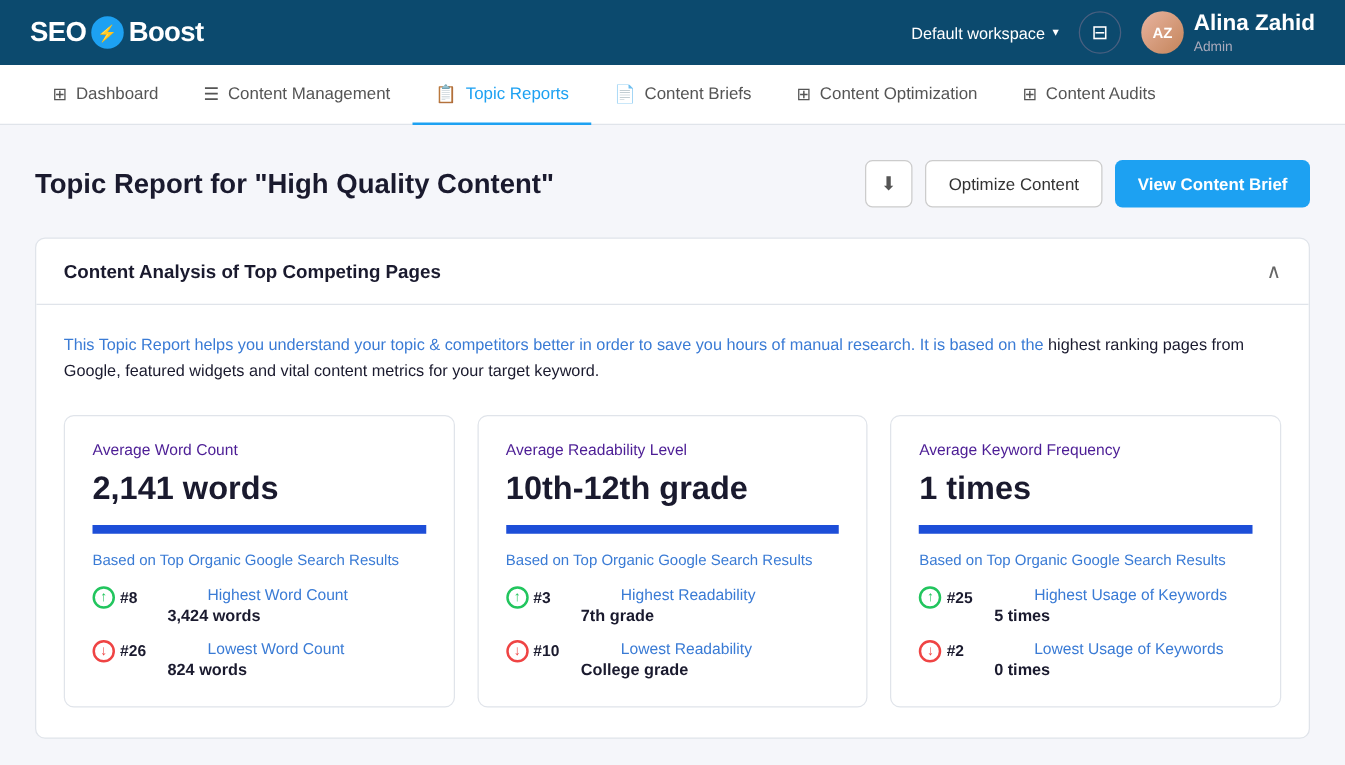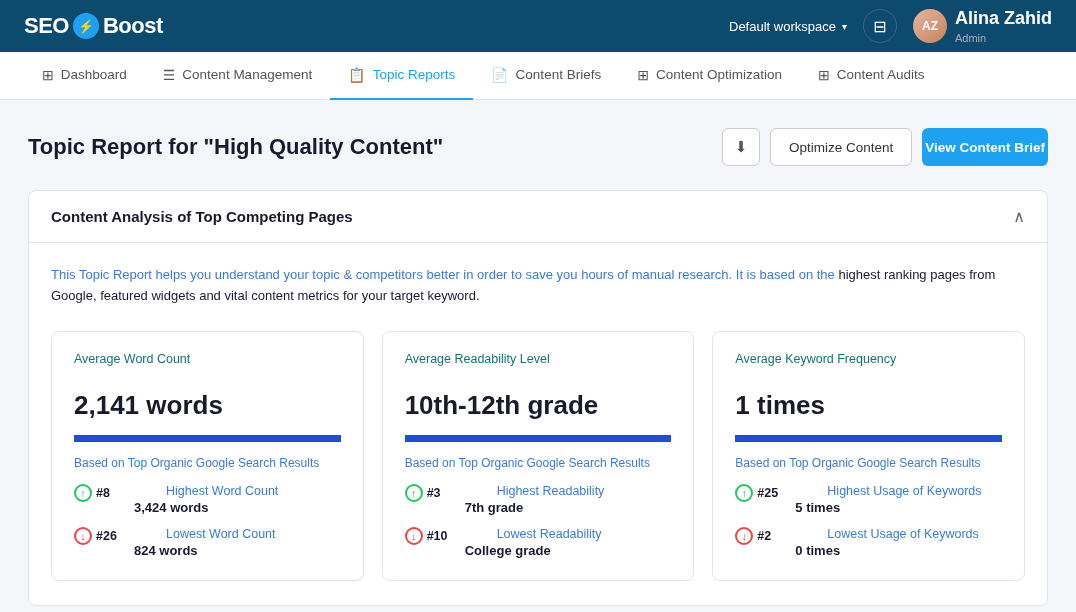--- a/index.html
+++ b/index.html
@@ -155,21 +155,21 @@
       border: 1.5px solid #ccc;
       border-radius: 6px;
       background: white;
       font-size: 13.5px;
       color: #333;
       cursor: pointer;
       font-weight: 500;
     }
     .btn-primary {
       height: 38px;
-      padding: 0 3px;
+      padding: 0 18px;
       border: none;
       border-radius: 6px;
       background: #1da1f2;
       font-size: 13.5px;
       color: white;
       cursor: pointer;
       font-weight: 600;
     }
 
     
@@ -217,22 +217,22 @@
       grid-template-columns: repeat(3, 1fr);
       gap: 18px;
     }
     .stat-card {
       border: 1px solid #e0e4ea;
       border-radius: 8px;
       padding: 20px 22px 22px;
     }
     .stat-label {
       font-size: 12.5px;
-      color: #0f766e;
-      margin-bottom: 24px;
+      color: #4c1d95;
+      margin-bottom: 8px;
     }
     .stat-value {
       font-size: 26px;
       font-weight: 700;
       color: #1a1a2e;
       margin-bottom: 14px;
       padding-bottom: 14px;
       border-bottom: 7px solid #1d4ed8;
     }
     .stat-source {

